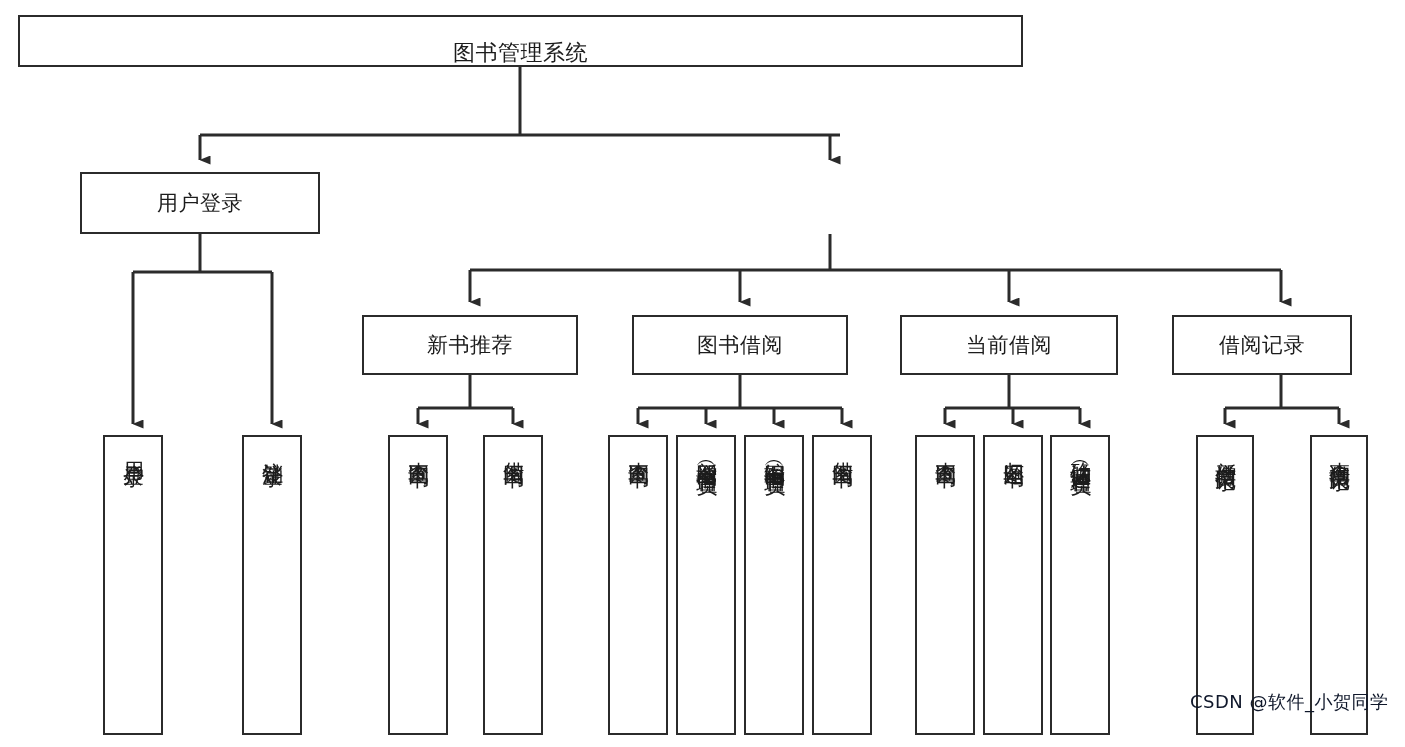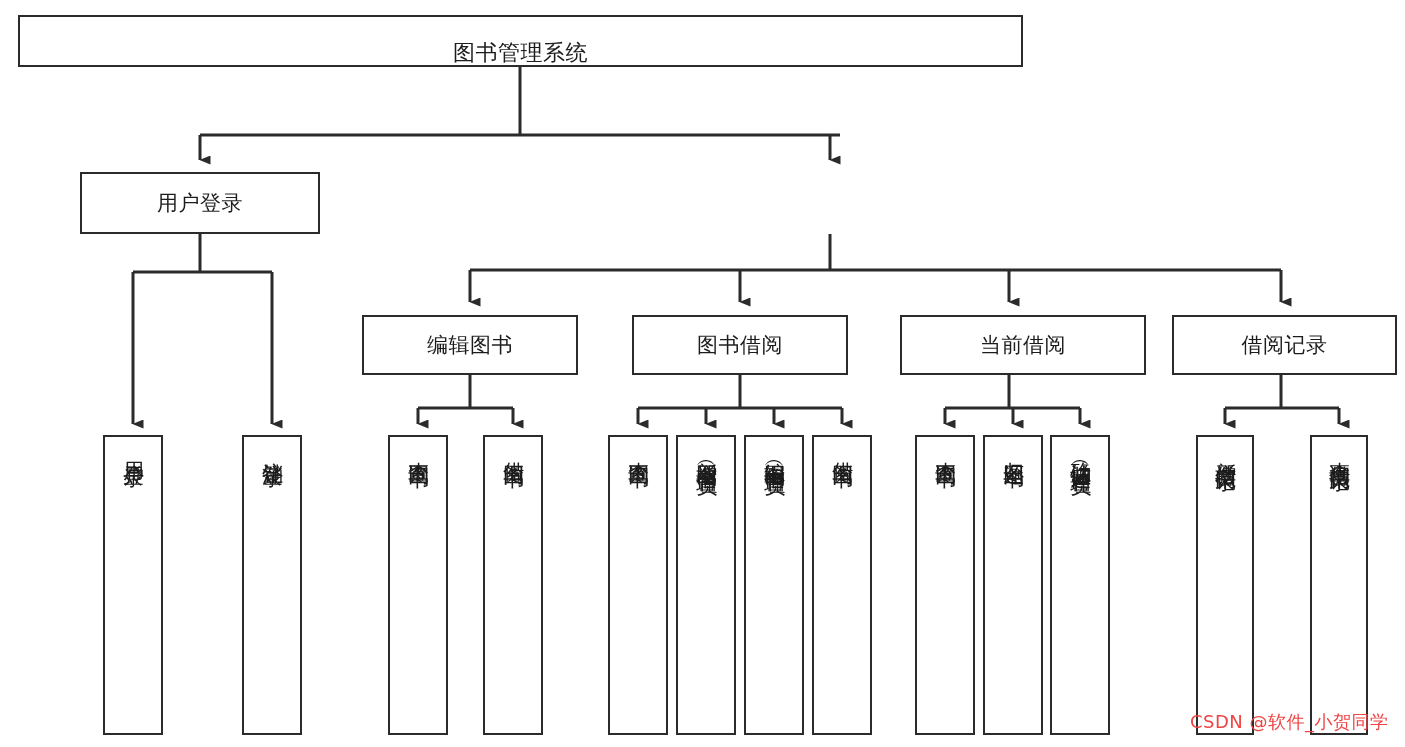--- a/index.html
+++ b/index.html
@@ -53,23 +53,23 @@
     font-size: 21px;
     line-height: 1.22;
     letter-spacing: 2px;
     white-space: nowrap;
     display: block;
     margin: 0 auto;
   }
   .watermark {
     position: absolute;
     left: 1190px;
-    top: 710px;
+    top: 690px;
     font-size: 18px;
-    color: #ef4444;
+    color: #0f172a;
     letter-spacing: 0.5px;
     white-space: nowrap;
     z-index: 3;
   }
 </style>
 </head>
 <body>
 
 <div id="canvas">
 
@@ -125,29 +125,29 @@
 
   <div class="node root" style="left:18px; top:15px; width:1005px; height:52px;">
     <span class="label">图书管理系统</span>
   </div>
 
   <div class="node" style="left:80px; top:172px; width:240px; height:62px;">
     <span class="label">用户登录</span>
   </div>
 
   <div class="node" style="left:362px; top:315px; width:216px; height:60px;">
-    <span class="label">编辑图书</span>
+    <span class="label">新书推荐</span>
   </div>
   <div class="node" style="left:632px; top:315px; width:216px; height:60px;">
     <span class="label">图书借阅</span>
   </div>
-  <div class="node" style="left:900px; top:315px; width:246px; height:60px;">
+  <div class="node" style="left:900px; top:315px; width:218px; height:60px;">
     <span class="label">当前借阅</span>
   </div>
-  <div class="node" style="left:1172px; top:315px; width:225px; height:60px;">
+  <div class="node" style="left:1172px; top:315px; width:180px; height:60px;">
     <span class="label">借阅记录</span>
   </div>
 
   <div class="node leaf" style="left:103px; top:435px; width:60px; height:300px;">
     <span class="label">用户登录</span>
   </div>
   <div class="node leaf" style="left:242px; top:435px; width:60px; height:300px;">
     <span class="label">注销登录</span>
   </div>
 

